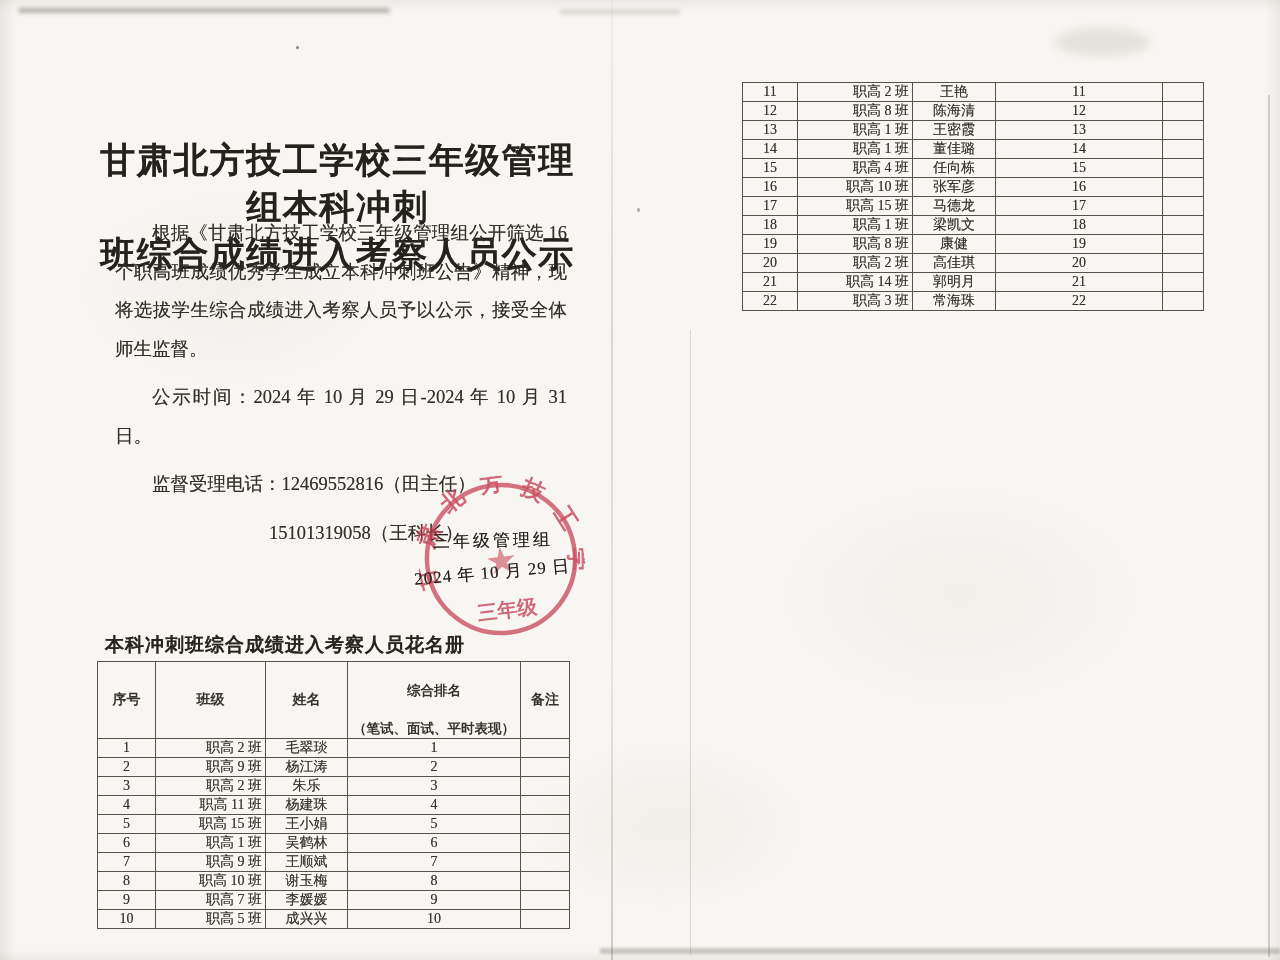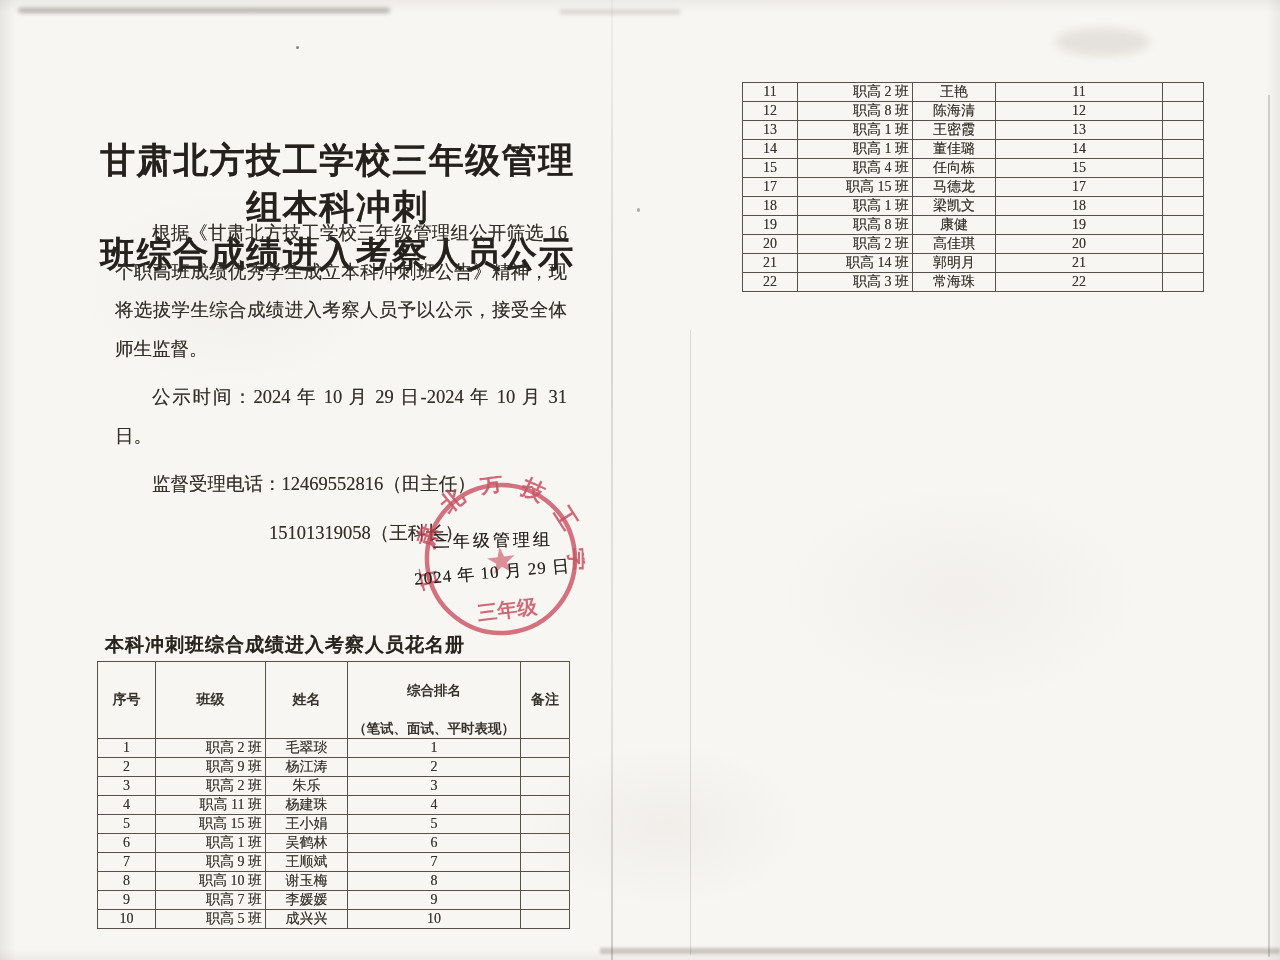--- a/index.html
+++ b/index.html
@@ -259,20 +259,27 @@
           <td class="c4 ink"></td>
         </tr>
         <tr>
           <td class="c0 ink">15</td>
           <td class="c1 ink">职高 4 班</td>
           <td class="c2 ink">任向栋</td>
           <td class="c3 ink">15</td>
           <td class="c4 ink"></td>
         </tr>
         <tr>
+          <td class="c0 ink">16</td>
+          <td class="c1 ink">职高 10 班</td>
+          <td class="c2 ink">张军彦</td>
+          <td class="c3 ink">16</td>
+          <td class="c4 ink"></td>
+        </tr>
+        <tr>
           <td class="c0 ink">17</td>
           <td class="c1 ink">职高 15 班</td>
           <td class="c2 ink">马德龙</td>
           <td class="c3 ink">17</td>
           <td class="c4 ink"></td>
         </tr>
         <tr>
           <td class="c0 ink">18</td>
           <td class="c1 ink">职高 1 班</td>
           <td class="c2 ink">梁凯文</td>

